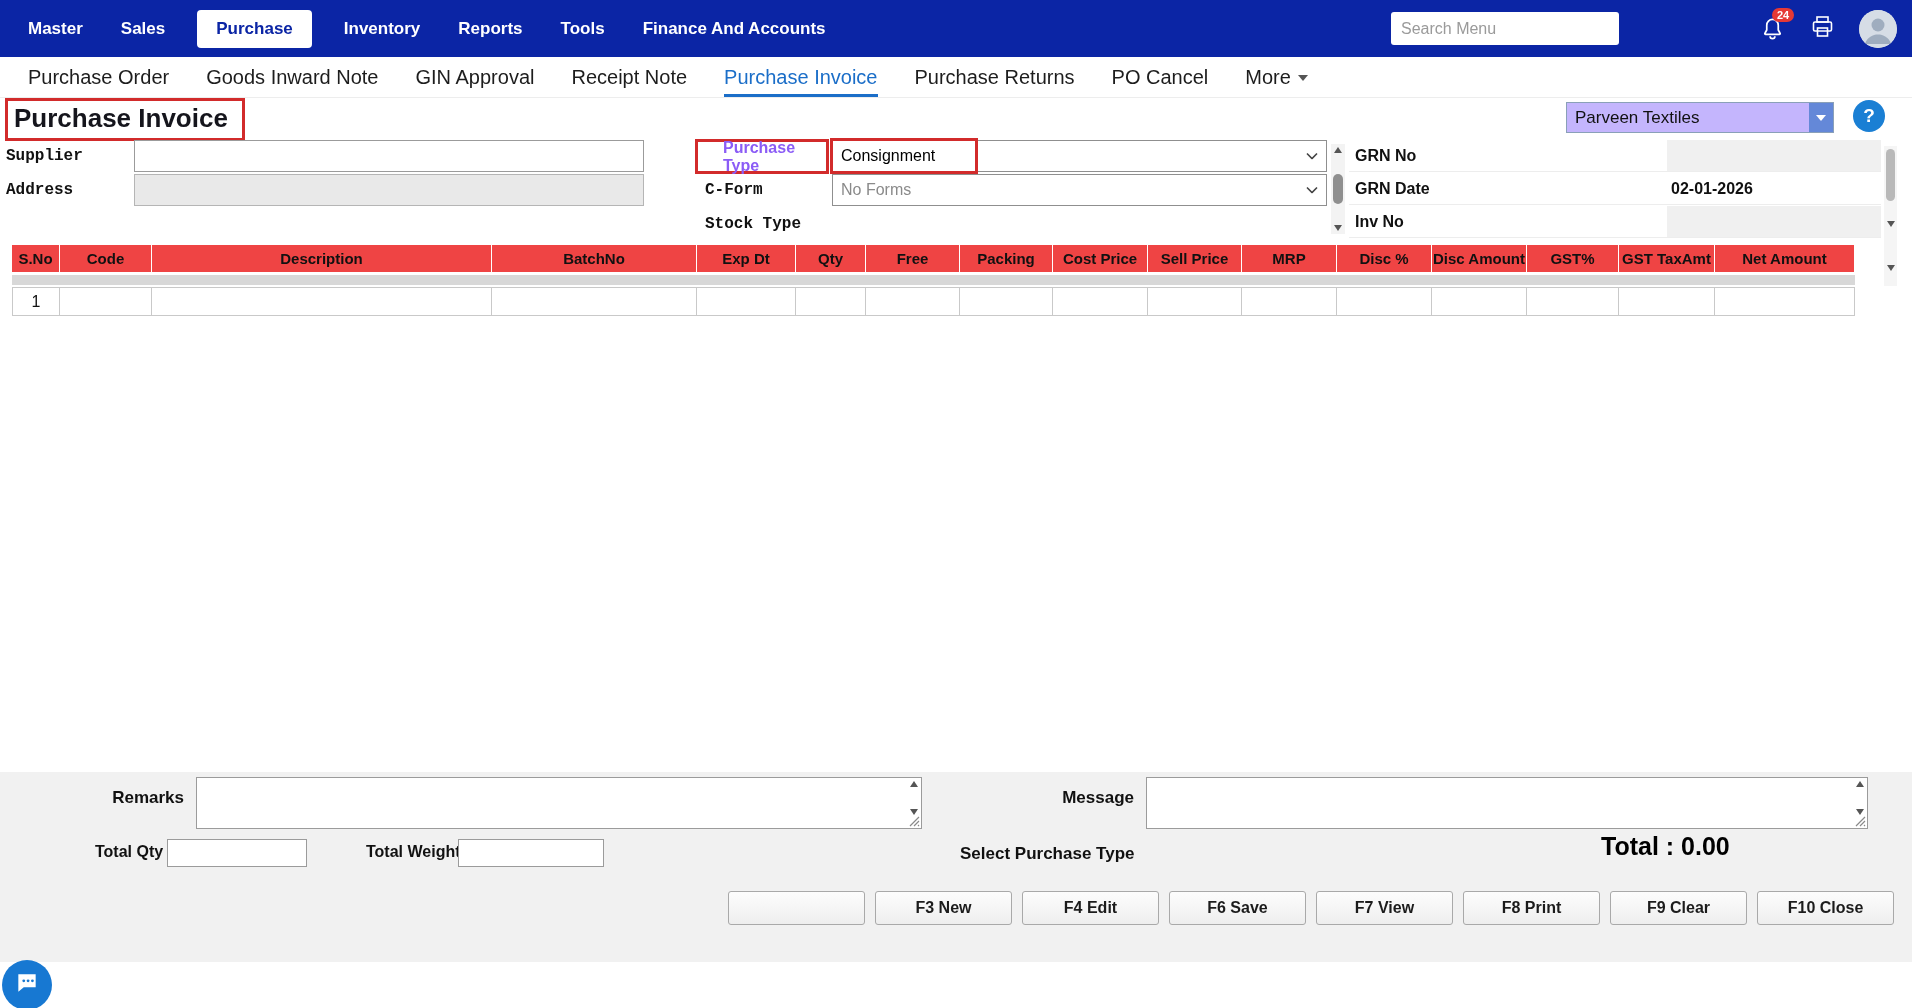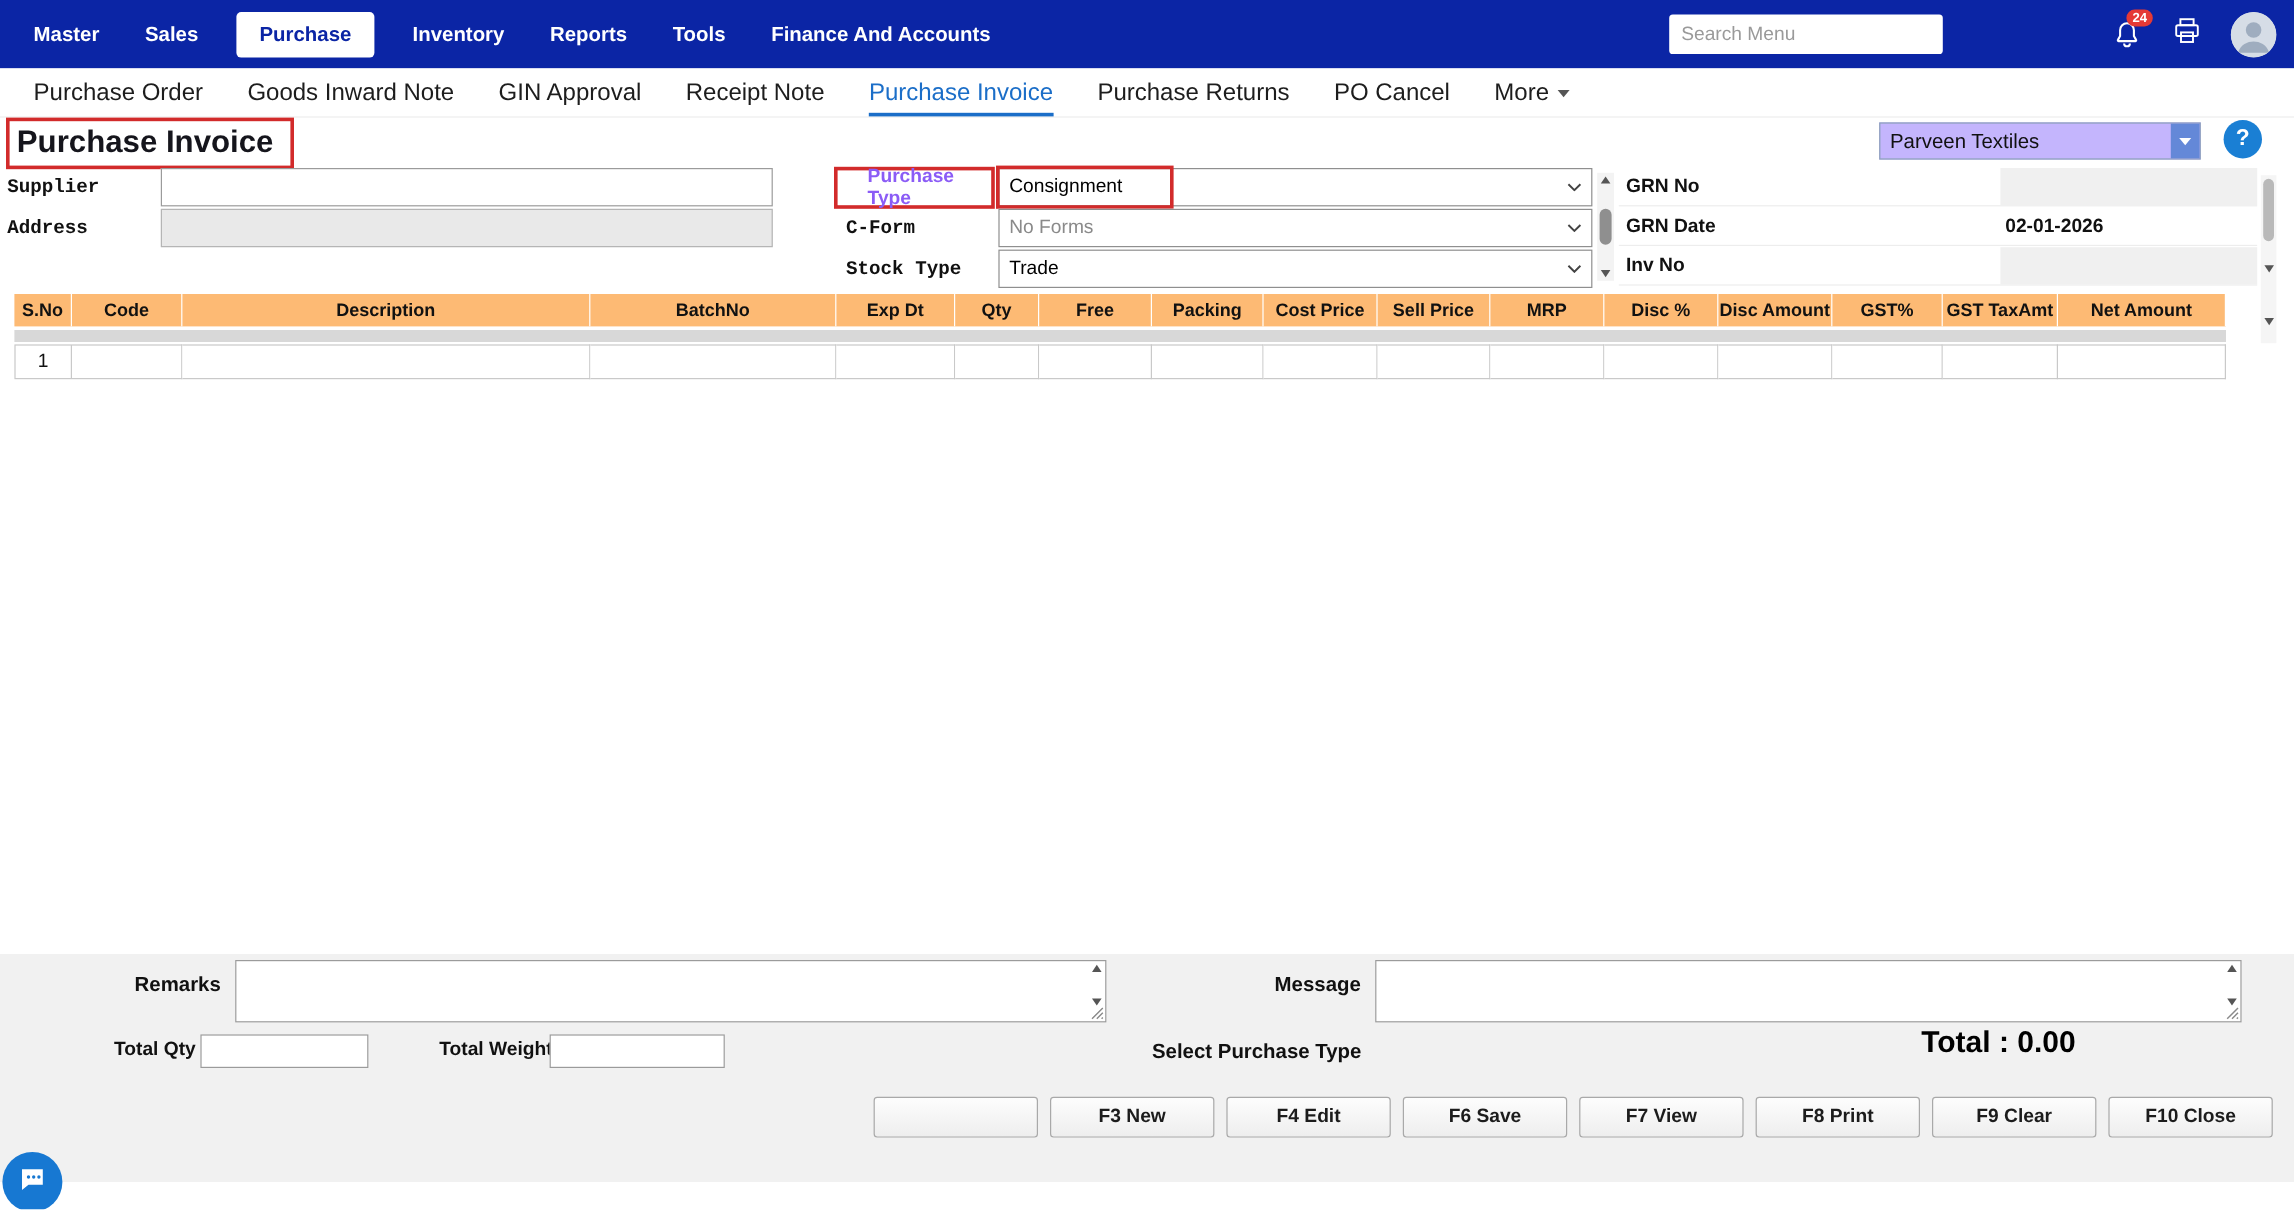--- a/index.html
+++ b/index.html
@@ -116,35 +116,35 @@
   }
   .right-scroll .thumb { width: 9px; height: 52px; background: #b9b9b9; border-radius: 5px; margin-top: 3px; }
   .right-scroll .tri-down { margin-top: 20px; }
   .right-scroll .tri-down + .tri-down { margin-top: 38px; }
   
   .grid { position: absolute; top: 245px; left: 12px; width: 1843px; }
   .grid-header, .grid-row {
     display: grid;
     grid-template-columns: 48px 92px 340px 205px 99px 70px 94px 93px 95px 94px 95px 95px 95px 92px 96px 140px;
   }
-  .grid-header { height: 27px; background: #fdba74; }
+  .grid-header { height: 27px; background: #ef4444; }
   .gh {
     display: flex; align-items: center; justify-content: center;
     font-size: 15px; font-weight: bold; color: #111; border-right: 1px solid #fff; white-space: nowrap;
   }
   .gray-band { height: 10px; background: #d8d8d8; margin-top: 3px; }
   .grid-row { height: 29px; margin-top: 2px; }
   .gc {
     background: #fff; border-top: 1px solid #c9c9c9; border-bottom: 1px solid #c9c9c9;
     border-right: 1px solid #c9c9c9; display: flex; align-items: center; justify-content: center;
     font-size: 16px; color: #111; cursor: text;
   }
   .gc:first-child { border-left: 1px solid #c9c9c9; }
   
-  .bottom-panel { position: absolute; top: 795px; left: 0; right: 0; height: 190px; background: #f1f1f1; }
+  .bottom-panel { position: absolute; top: 772px; left: 0; right: 0; height: 190px; background: #f1f1f1; }
   .bp-label { position: absolute; font-size: 17px; font-weight: bold; color: #111; white-space: nowrap; }
   .txtarea {
     position: absolute; top: 5px; height: 52px; background: #fff; border: 1px solid #9b9b9b; cursor: text;
   }
   .txtarea .sa-up { position: absolute; top: 3px; right: 3px; }
   .txtarea .sa-down { position: absolute; bottom: 13px; right: 3px; }
   .txtarea .grip { position: absolute; bottom: 1px; right: 1px; cursor: nwse-resize; display: flex; }
   .small-input {
     position: absolute; top: 67px; height: 28px; background: #fff; border: 1px solid #9b9b9b;
     font-size: 15px; padding: 0 6px; font-family: inherit; outline: none;
@@ -259,28 +259,20 @@
     <div class="fselect" style="top:35px; color:#8a8a8a;">
       <span>No Forms</span>
       <span class="chev">
         <svg width="12" height="7" viewBox="0 0 12 7">
             <polyline points="1,1 6,6 11,1" fill="none" stroke="#444" stroke-width="1.6"></polyline>
           </svg>
       </span>
     </div>
 
     <div class="flabel" style="left:705px; top:69px;">Stock Type</div>
-    <div class="fselect" style="top:69px;">
-      <span>Trade</span>
-      <span class="chev">
-        <svg width="12" height="7" viewBox="0 0 12 7">
-            <polyline points="1,1 6,6 11,1" fill="none" stroke="#444" stroke-width="1.6"></polyline>
-          </svg>
-      </span>
-    </div>
 
     <div class="mini-scroll">
       <span class="tri-up"></span>
       <span class="thumb"></span>
       <span class="tri-down"></span>
     </div>
 
     <div class="grn-row" style="top:1px;">
       <div class="grn-label">GRN No</div>
       <div class="grn-value shaded"></div>

